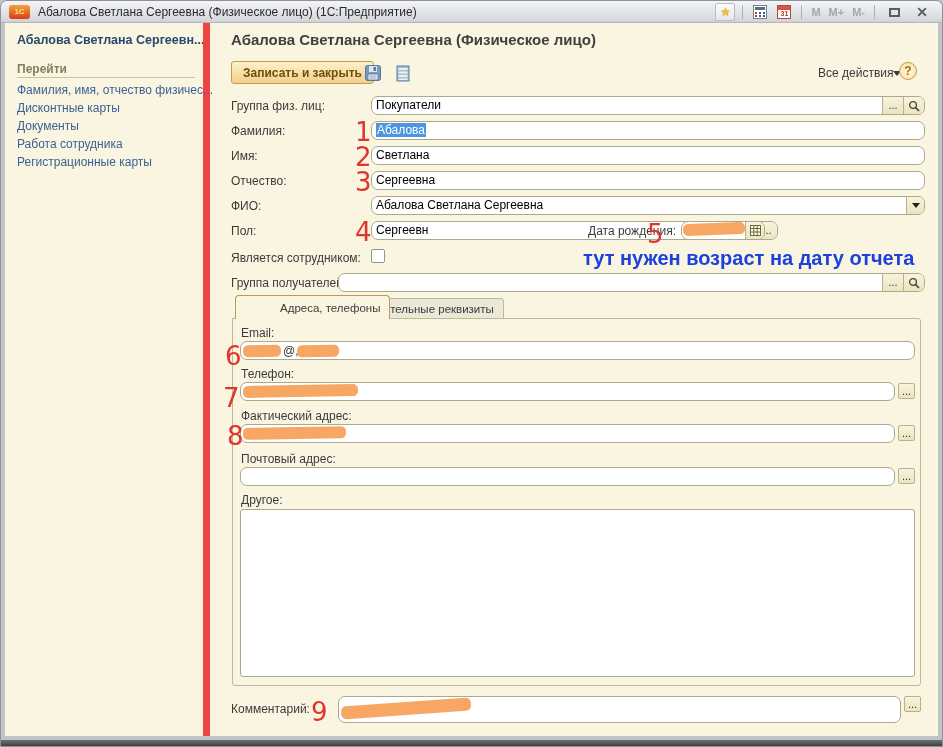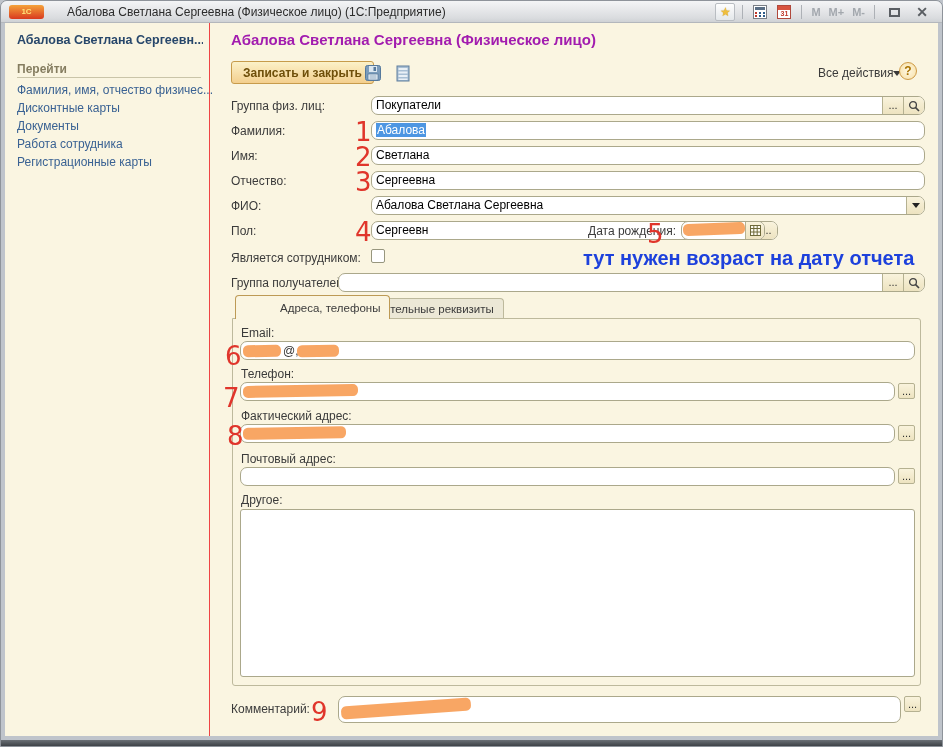--- a/index.html
+++ b/index.html
@@ -3,50 +3,50 @@
 <meta charset="utf-8">
 <style>
   * { margin:0; padding:0; box-sizing:border-box; }
   html,body { width:943px; height:747px; font-family:"Liberation Sans", sans-serif; }
   body { position:relative; background:#BFC4CB; overflow:hidden; }
 
   .window { position:absolute; inset:0; background:#BFC4CB; border-radius:7px 7px 0 0; border:1px solid #8E939A; }
   .titlebar { position:absolute; left:0; right:0; top:0; height:22px;
     background:linear-gradient(#F4F5F6,#DADCDF 80%,#CFD2D5); border-radius:6px 6px 0 0;
     border-bottom:1px solid #B3B7BC; display:flex; align-items:center; }
-  .tb-logo { width:35px; height:14px; margin-left:8px; background:linear-gradient(#F4A33A,#D93A1F);
+  .tb-logo { width:21px; height:14px; margin-left:8px; background:linear-gradient(#F4A33A,#D93A1F);
     border-radius:3px; color:#FFE27A; font-size:8px; font-weight:bold; text-align:center; line-height:14px; }
-  .tb-title { margin-left:23px; font-size:12px; color:#2B2B2B; white-space:nowrap; }
+  .tb-title { margin-left:8px; font-size:12px; color:#2B2B2B; white-space:nowrap; }
   .tb-right { position:absolute; right:8px; top:1px; height:20px; display:flex; align-items:center; gap:4px; }
   .tb-sep { width:1px; height:14px; background:#ADB1B6; margin:0 3px; }
   .tb-btn { height:18px; min-width:20px; display:flex; align-items:center; justify-content:center;
     border:1px solid #B9BDC2; border-radius:2px; background:linear-gradient(#FEFEFE,#E4E7EA); }
   .tb-btn.flat { border-color:transparent; background:transparent; }
   .mem { font-size:11px; font-weight:bold; color:#A3A8AE; padding:0 2px; }
   .winbtn { width:24px; height:18px; display:flex; align-items:center; justify-content:center; }
   .restore-glyph { width:11px; height:9px; border:2px solid #5A5E63; }
   .close-glyph { font-size:14px; font-weight:bold; color:#5A5E63; line-height:1; }
   .star { color:#EFBE3C; font-size:12px; line-height:1; text-shadow:0 0 1px #B98D1E; }
 
   .content { position:absolute; left:4px; right:4px; top:22px; bottom:10px; background:#FAF5E1; }
   .bottom-dark { position:absolute; left:0; right:0; bottom:0; height:6px;
     background:linear-gradient(#6A6F75,#3E4247); }
 
   
   .sidebar { position:absolute; left:0; top:0; bottom:0; width:205px; background:#FAF5E1;
-    border-right:1px solid #ef4444; }
+    border-right:7px solid #ef4444; }
   .sb-title { position:absolute; left:12px; top:10px; width:186px; font-size:12.5px; font-weight:bold;
     color:#27476B; white-space:nowrap; overflow:hidden; }
   .sb-section { position:absolute; left:12px; top:39px; font-size:12px; color:#857D60;font-weight:bold; }
   .sb-rule { position:absolute; left:12px; right:8px; top:54px; height:1px; background:#C9C4A8; }
   .sb-link { position:absolute; left:12px; font-size:12px; color:#3A6293; white-space:nowrap; cursor:pointer; }
 
   
   .main { position:absolute; left:206px; top:0; right:0; bottom:0; }
-  .hdr { position:absolute; left:20px; top:8px; font-size:15px; font-weight:bold; color:#a21caf; }
+  .hdr { position:absolute; left:20px; top:8px; font-size:15px; font-weight:bold; color:#404040; }
   .btn-main { position:absolute; left:20px; top:38px; height:23px; padding:0 11px; font-size:12px; font-weight:bold;
     color:#6F4F0A; background:linear-gradient(#FCF1C8,#F3CF8E); border:1px solid #C79B4B; border-radius:3px;
     display:flex; align-items:center; cursor:pointer; }
   .tool-ico { position:absolute; top:40px; width:20px; height:20px; display:flex; align-items:center; justify-content:center; cursor:pointer; }
   .all-actions { position:absolute; top:43px; left:607px; font-size:12px; color:#3A3A3A; cursor:pointer; display:flex; align-items:center; }
   .tri-down { width:0; height:0; border-left:4px solid transparent; border-right:4px solid transparent; border-top:5px solid #3A3A3A; }
   .help-btn { position:absolute; left:688px; top:39px; width:18px; height:18px; border-radius:50%;
     border:1px solid #CE9A45; background:radial-gradient(#FFF8E3,#F6DFA5); color:#A87200; font-size:12px;
     font-weight:bold; text-align:center; line-height:16px; cursor:pointer; }
 

